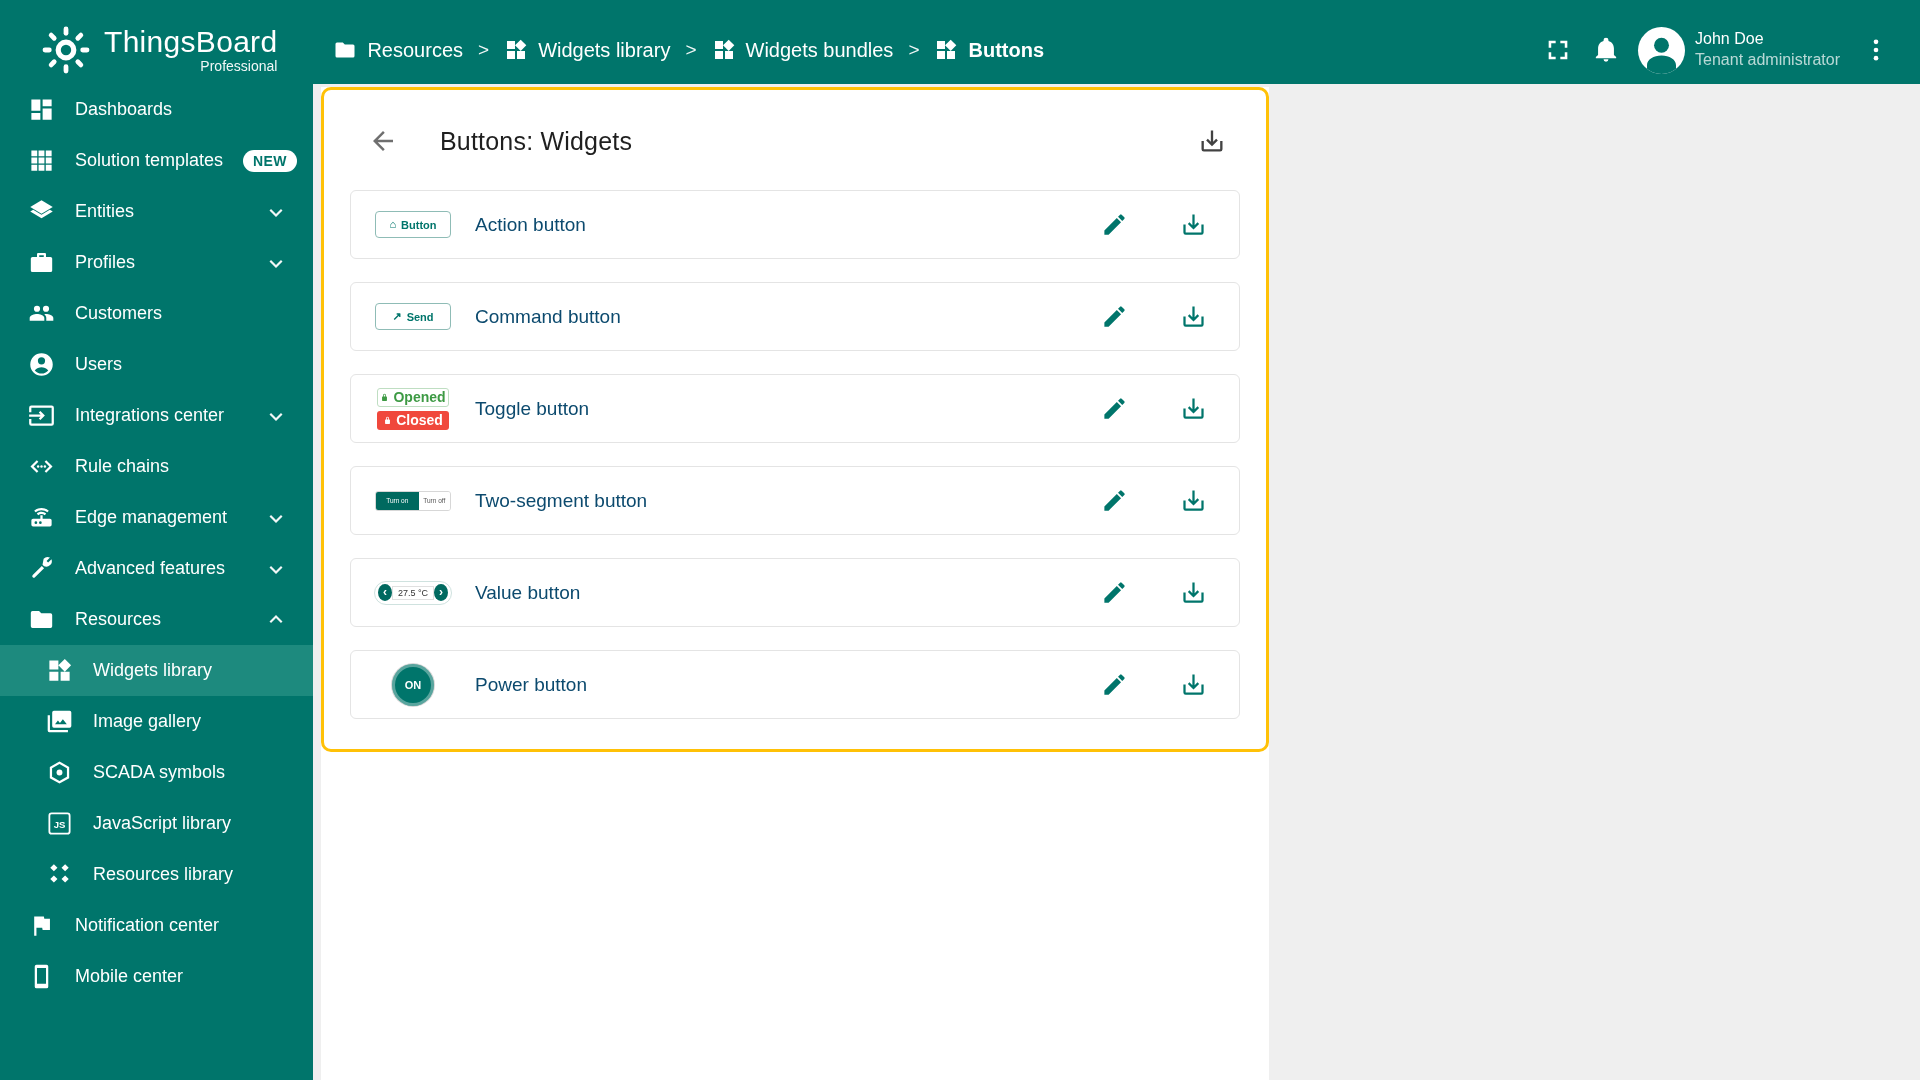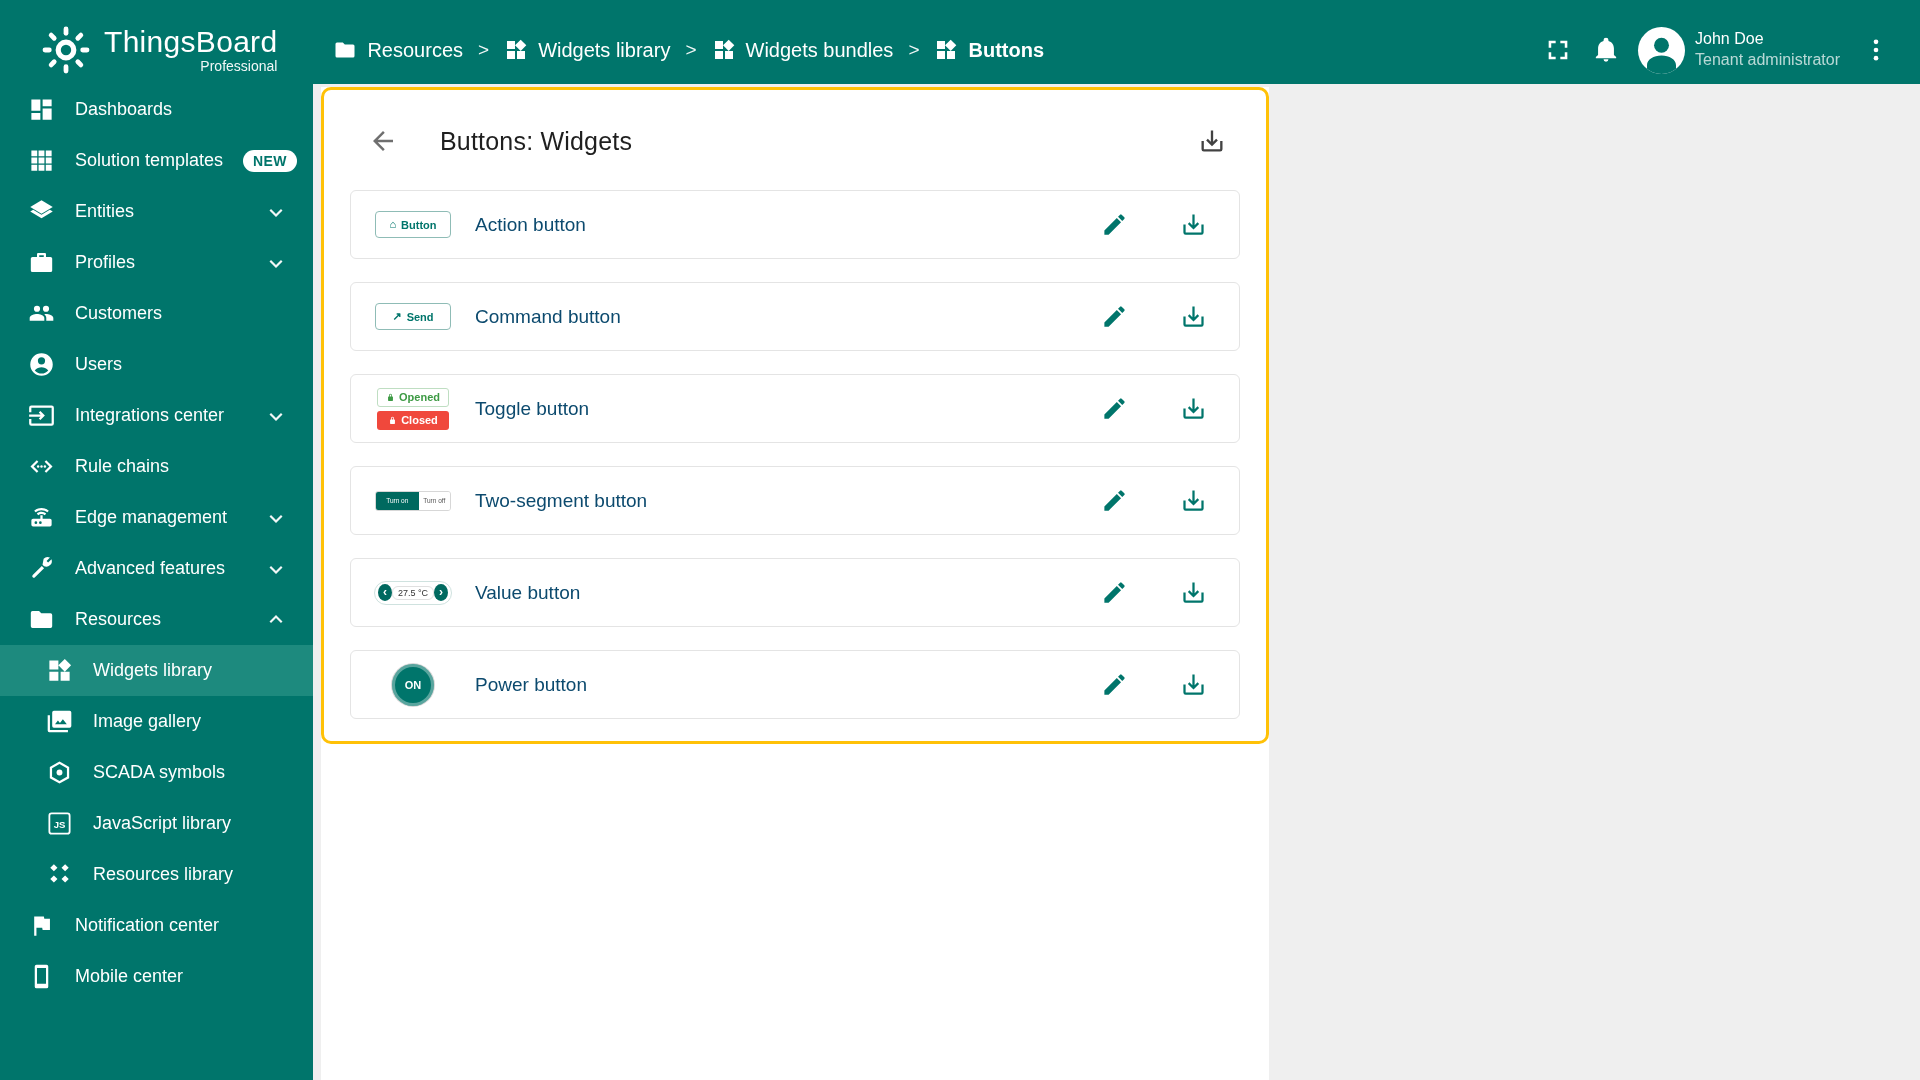--- a/index.html
+++ b/index.html
@@ -37,48 +37,48 @@
   .nav-item{height:51px;min-height:51px;display:flex;align-items:center;gap:20px;padding:0 24px 0 28px;font-size:18px;font-weight:500;cursor:pointer;white-space:nowrap}
   .nav-item .nav-ic{width:27px;height:27px;flex:none}
   .nav-item.sub{padding-left:46px}
   .nav-item.active{background:var(--active,#1D8A7E)}
   .nav-badge{margin-left:auto;background:#fff;color:var(--primary,#00756B);font-size:14px;font-weight:700;padding:3px 10px;border-radius:12px;letter-spacing:.3px}
   .nav-chev{margin-left:auto;width:26px;height:26px;fill:currentColor;opacity:.95;flex:none}
 
   
   .main{flex:1;padding:3px 0 0 8px;overflow:hidden;background:var(--bg,#efefef)}
   .pane{width:948px;height:100%;background:#fff}
-  .detail-card{border:3px solid var(--accent,#FFC107);border-radius:10px;background:#fff;padding-bottom:22px}
+  .detail-card{border:3px solid var(--accent,#FFC107);border-radius:10px;background:#fff;padding-bottom:30px}
   .card-header{display:flex;align-items:center;padding:32px 36px 30px 40px}
   .back-btn{color:#6f6f6f;display:flex;padding:4px}
   .back-btn .icon{width:30px;height:30px}
   .card-title{font-size:25px;font-weight:500;color:#1f1f1f;margin-left:38px;letter-spacing:.2px}
   .card-dl{margin-left:auto;color:#424242;display:flex;padding:4px}
   .rows{display:flex;flex-direction:column;gap:23px;padding:0 26px}
   .widget-row{height:69px;min-height:69px;background:#fff;border:1px solid #e4e4e4;border-radius:6px;display:flex;align-items:center;padding:0 28px 0 12px}
   .preview{width:100px;display:flex;flex-direction:column;align-items:center;justify-content:center;flex:none}
   .row-label{font-size:19px;color:#0c4a6e;margin-left:12px}
   .row-actions{margin-left:auto;display:flex;align-items:center;gap:44px}
   .icon-btn{color:var(--primary,#00756B);display:flex;padding:4px}
   .icon-btn .icon{width:27px;height:27px}
 
   
   .pv-btn{width:76px;height:27px;border:1px solid #8fbcb6;border-radius:4px;color:var(--primary,#00756B);display:flex;align-items:center;justify-content:center;gap:5px;font-size:11px;font-weight:700;background:#fff}
   .pv-ic{font-size:11px;line-height:1}
   .pv-toggle{display:flex;flex-direction:column;gap:4px}
-  .pv-pill{width:72px;height:19px;border-radius:3px;display:flex;align-items:center;justify-content:center;gap:4px;font-size:11px;font-weight:700}
+  .pv-pill{width:72px;height:19px;border-radius:3px;display:flex;align-items:center;justify-content:center;gap:4px;font-size:14px;font-weight:700}
   .pv-pill.open{border:1px solid #bfdec2;color:#3d9a44;background:#fff}
   .pv-pill.closed{background:var(--red,#F0483C);color:#fff}
   .pv-lock{width:9px;height:9px;fill:currentColor;flex:none}
   .pv-seg{width:76px;height:20px;display:flex;border-radius:3px;overflow:hidden;border:1px solid #d7d7d7;background:#fff}
   .pv-seg-l{flex:1.35;background:var(--primary-dark,#00695F);color:#fff;font-size:6.5px;display:flex;align-items:center;justify-content:center}
   .pv-seg-r{flex:1;background:#fff;color:#555;font-size:6.5px;display:flex;align-items:center;justify-content:center}
   .pv-step{width:78px;height:24px;border:1px solid #cfe2df;border-radius:12px;display:flex;align-items:center;justify-content:space-between;padding:0 3px;background:#fff}
   .pv-step-btn{width:17px;height:17px;border-radius:50%;background:var(--primary-dark,#00695F);color:#fff;display:flex;align-items:center;justify-content:center;font-size:12px;font-weight:700;line-height:1;padding-bottom:2px}
-  .pv-step-val{font-size:9px;color:#333;border:1px solid #e0e0e0;border-radius:6px;padding:1px 5px;white-space:nowrap}
+  .pv-step-val{font-size:9px;color:#333;border:1px solid #e0e0e0;border-radius:0;padding:1px 5px;white-space:nowrap}
   .pv-power{width:42px;height:42px;border-radius:50%;background:var(--primary,#00756B);color:#fff;font-size:11px;font-weight:700;display:flex;align-items:center;justify-content:center;box-shadow:inset 0 0 0 3px rgba(255,255,255,.35),0 0 0 1px #d9d9d9}
 </style>
 </head>
 <body>
 
 <svg class="defs" aria-hidden="true">
   <symbol id="i-gear" viewBox="0 0 24 24">
     <path d="M12 7.2a4.8 4.8 0 1 0 0 9.6 4.8 4.8 0 0 0 0-9.6zm0 7.2a2.4 2.4 0 1 1 0-4.8 2.4 2.4 0 0 1 0 4.8z"></path>
     <rect x="10.9" y="1.2" width="2.2" height="4.2" rx="1.1"></rect>
       <rect x="10.9" y="18.6" width="2.2" height="4.2" rx="1.1"></rect>

